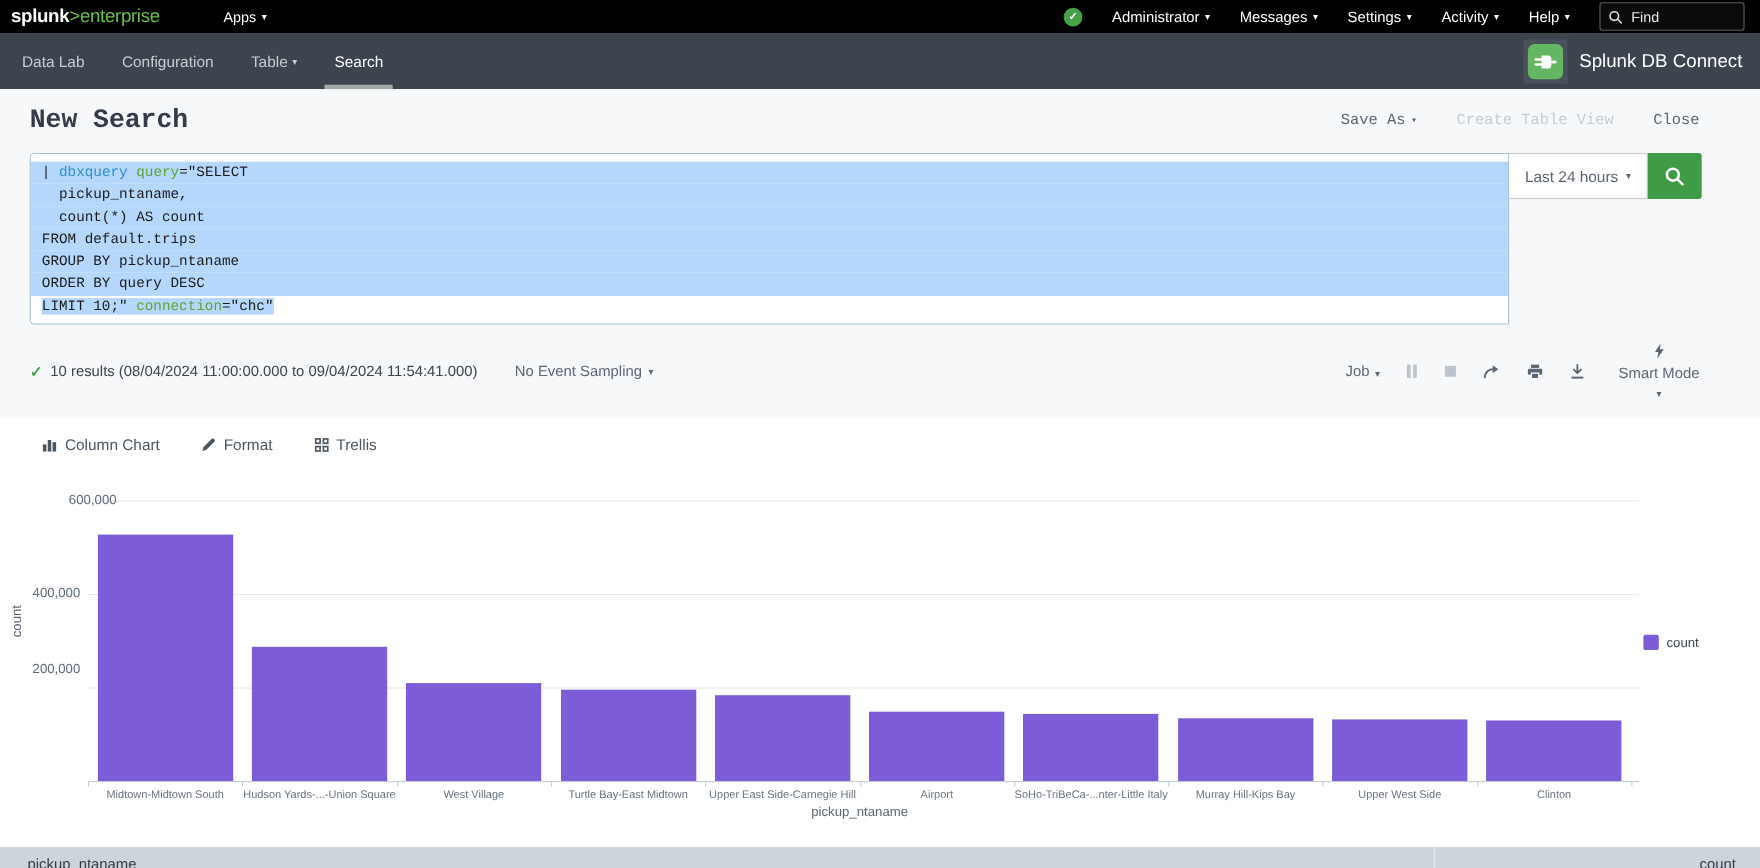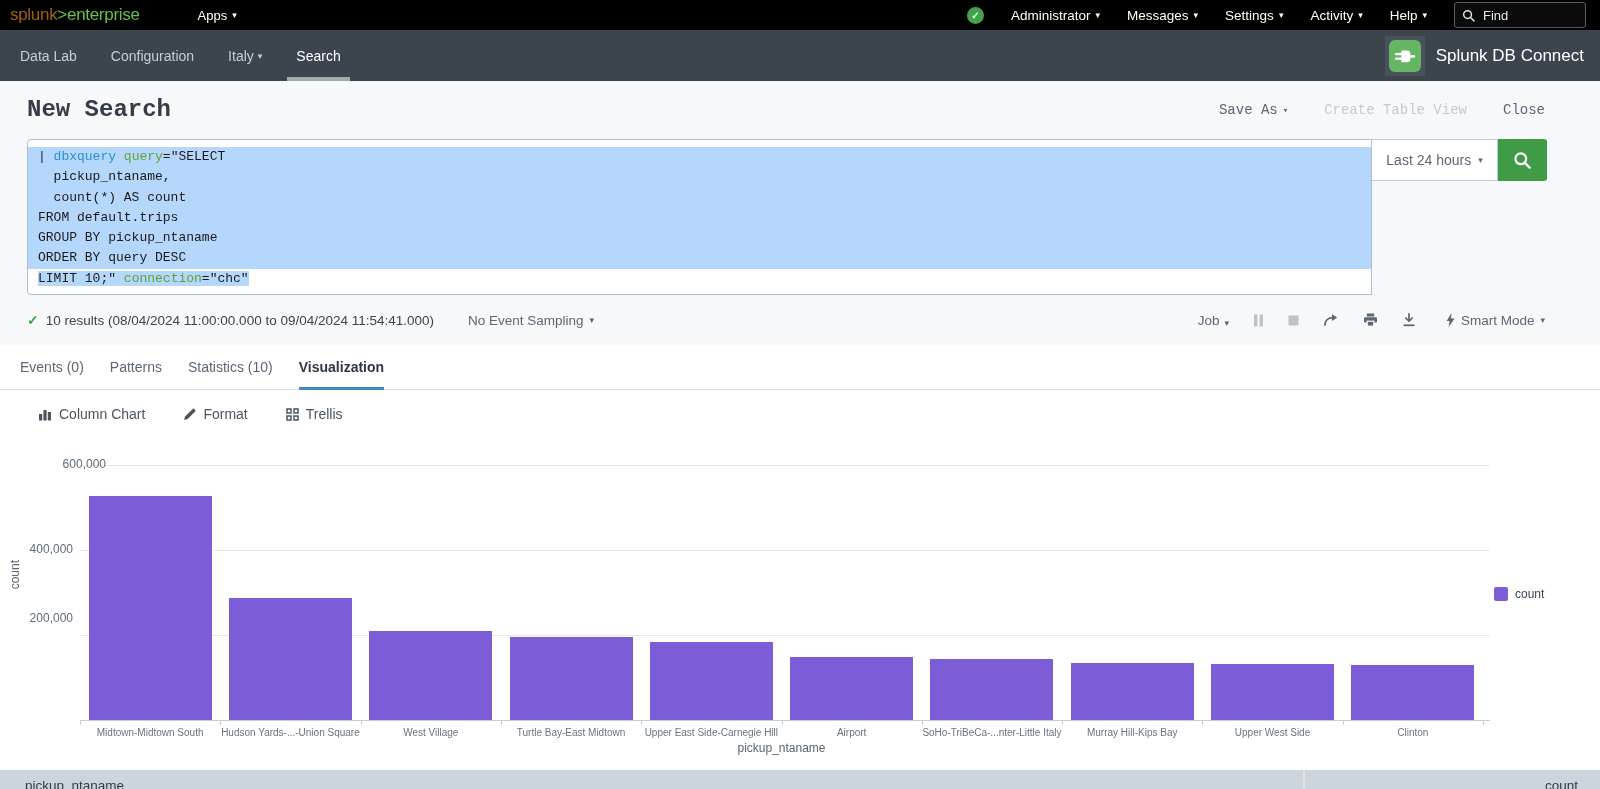--- a/index.html
+++ b/index.html
@@ -2,21 +2,21 @@
 <html><head>
 <meta charset="utf-8">
 <style>
   html,body{margin:0;padding:0;background:#fff;}
   body{width:1600px;height:789px;overflow:hidden;font-family:"Liberation Sans",sans-serif;}
   #app{position:relative;width:1600px;height:789px;overflow:hidden;background:#fff;}
 
   
   .topbar{height:30px;background:#000;display:flex;align-items:center;color:#fff;}
   .logo{margin-left:10px;font-size:17px;letter-spacing:-0.3px;white-space:nowrap;}
-  .logo .brand{font-weight:normal;color:#a16207;}
+  .logo .brand{font-weight:bold;color:#ffffff;}
   .logo .sep,.logo .product{color:#6ac04d;font-weight:normal;}
   .apps{margin-left:58px;font-size:13px;color:#fff;display:flex;align-items:center;gap:5px;cursor:pointer;}
   .caret{font-size:9px;position:relative;top:0px;}
   .topbar-right{margin-left:auto;display:flex;align-items:center;gap:27px;margin-right:14px;font-size:13.5px;}
   .status-circle{width:17px;height:17px;border-radius:50%;background:#44a348;display:flex;align-items:center;justify-content:center;font-size:10px;color:#fff;font-weight:bold;}
   .menu-item{display:flex;align-items:center;gap:5px;cursor:pointer;white-space:nowrap;}
   .find-box{display:flex;align-items:center;gap:6px;border:1px solid #585d63;background:#0b0b0b;border-radius:3px;height:24px;width:116px;padding:0 7px;}
   .find-box input{background:transparent;border:none;outline:none;color:#e6e9ec;font-size:13px;width:80px;font-family:"Liberation Sans",sans-serif;}
   .find-box input::placeholder{color:#e6e9ec;opacity:1;}
 
@@ -49,21 +49,21 @@
   .time-picker{width:126px;height:42px;background:#fff;border:1px solid #c6ccd1;border-left:none;box-sizing:border-box;display:flex;align-items:center;justify-content:center;gap:7px;color:#5c6773;font-size:14px;cursor:pointer;white-space:nowrap;}
   .search-btn{width:49px;height:42px;background:#3f9b45;border:none;border-radius:0 3px 3px 0;display:flex;align-items:center;justify-content:center;cursor:pointer;padding:0;}
 
   .results-row{display:flex;align-items:center;padding:17px 55px 17px 27px;font-size:13.5px;color:#3c444d;}
   .check{color:#44a348;margin-right:7px;font-size:14px;font-weight:bold;}
   .sampling{margin-left:34px;color:#5c6773;display:flex;align-items:center;gap:6px;cursor:pointer;white-space:nowrap;}
   .results-right{margin-left:auto;display:flex;align-items:center;gap:24px;color:#5c6773;font-size:13.5px;}
   .job-btn{display:flex;align-items:flex-end;gap:5px;cursor:pointer;}
   .icon-btn{display:flex;align-items:center;cursor:pointer;color:#5c6773;}
   .icon-btn.dim{color:#bcc3ca;cursor:default;}
-  .smart-btn{display:flex;align-items:center;gap:6px;cursor:pointer;margin-left:6px;}
+  .smart-btn{display:flex;align-items:center;gap:6px;cursor:pointer;margin-left:6px;flex-direction:column;}
 
   
   .tabs-row{background:#fff;border-bottom:1px solid #d9dee3;display:flex;padding-left:20px;height:44px;align-items:stretch;gap:26px;font-size:14px;color:#5c6773;}
   .tab{display:flex;align-items:center;position:relative;cursor:pointer;white-space:nowrap;}
   .tab.active{color:#2f3842;font-weight:bold;}
   .tab.active::after{content:"";position:absolute;left:0;right:0;bottom:-1px;height:3px;background:#4187cb;}
 
   
   .viz-controls{padding:16px 0 13px 38px;display:flex;gap:38px;align-items:center;font-size:14px;color:#4a5560;background:#fff;}
   .viz-control{display:flex;align-items:center;gap:7px;cursor:pointer;white-space:nowrap;}
@@ -141,21 +141,21 @@
 
   <div class="appbar">
     <div class="appbar-items">
         <span class="appbar-item">
           <span>Data Lab</span>
         </span>
         <span class="appbar-item">
           <span>Configuration</span>
         </span>
         <span class="appbar-item">
-          <span>Italy</span>
+          <span>Table</span>
           <span class="caret">▾</span>
         </span>
         <span class="appbar-item active">
           <span>Search</span>
         </span>
       </div>
     <div class="appbar-right">
       <div class="dbx-tile">
         <div class="dbx-icon">
           <svg width="22" height="22" viewBox="0 0 24 24">
@@ -271,26 +271,20 @@
                 <path d="M5.6 0 L0.6 8 H3.6 L2.6 14 L8.6 5.4 H5 Z" fill="currentColor"></path>
               </svg>
             </span>
           <span>Smart Mode</span>
             <span class="caret">▾</span>
         </span>
       </div>
     </div>
   </div>
 
-  <div class="tabs-row" id="tabs-row">
-      <span class="tab">Events (0)</span>
-      <span class="tab">Patterns</span>
-      <span class="tab">Statistics (10)</span>
-      <span class="tab active">Visualization</span>
-    </div>
 
   <div class="viz-controls">
     <span class="viz-control">
       <span>
           <svg width="14" height="14" viewBox="0 0 14 14">
             <g fill="currentColor">
               <rect x="1" y="7" width="3.2" height="6.5"></rect>
               <rect x="5.4" y="3" width="3.2" height="10.5"></rect>
               <rect x="9.8" y="5" width="3.2" height="8.5"></rect>
             </g>

